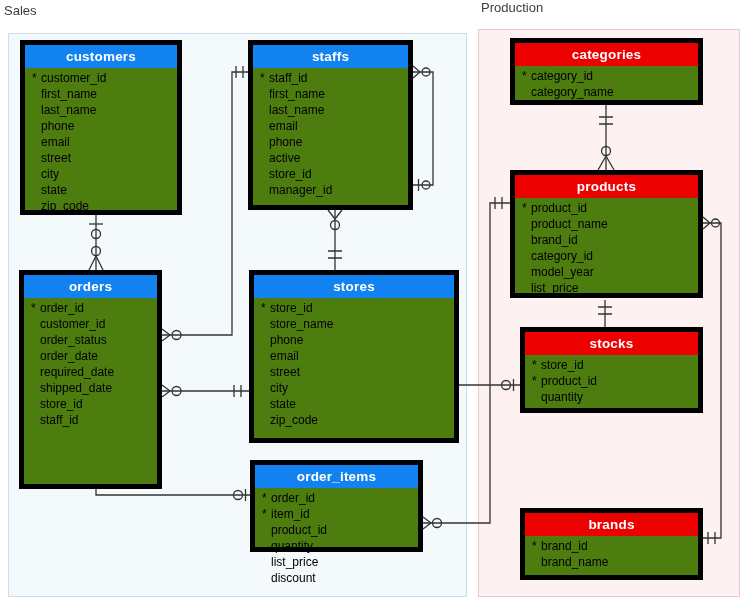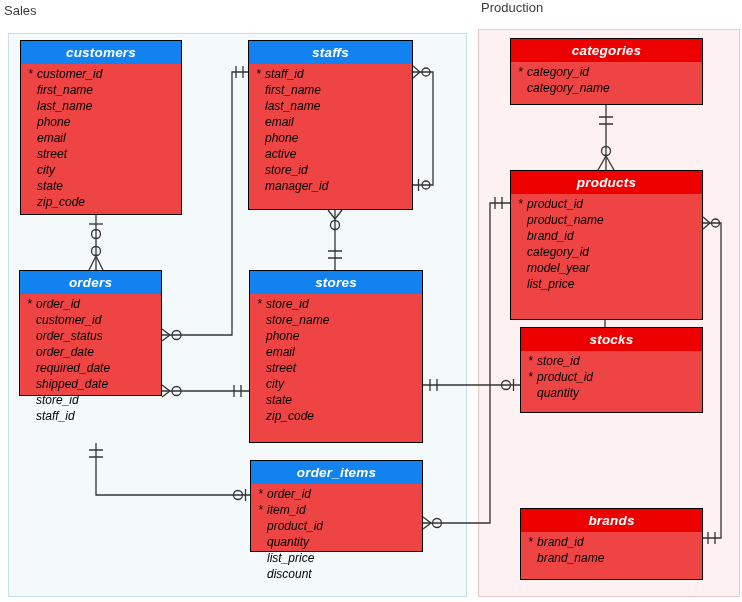--- a/index.html
+++ b/index.html
@@ -11,23 +11,22 @@
   .canvas{position:absolute;inset:0;width:742px;height:602px;border-radius:13px;}
   .group{position:absolute;border:1px solid;z-index:0;}
   .group.sales{left:8px;top:33px;width:457px;height:562px;background:#f4f9fc;border-color:#c7dff0;}
   .group.production{left:478px;top:29px;width:260px;height:566px;background:#fdf1f1;border-color:#f2c6c6;}
   .group-label{position:absolute;z-index:0;font-size:13px;color:#3c3c3c;}
   .group-label.sales{left:4px;top:3px;}
   .group-label.production{left:481px;top:0px;}
   .overlay{position:absolute;left:0;top:0;z-index:1;pointer-events:none;}
   .overlay path,.overlay circle{stroke:#333;fill:none;stroke-width:1.3px;}
   .table{
-    position:absolute;z-index:2;background:#ef4444;border:1px solid #000000;
+    position:absolute;z-index:2;background:#4d7c0f;border:5px solid #000000;
     box-sizing:border-box;
-    font-style:italic;
   }
   .th{
     height:23px;line-height:23px;text-align:center;color:#ffffff;
     font-weight:bold;font-size:13.5px;letter-spacing:0.2px;
   }
   .th.blue{background:#1182f0;}
   .th.red{background:#ec0000;}
   .rows{padding-top:2px;}
   .row{height:16px;line-height:16px;font-size:12px;color:#000;white-space:nowrap;padding-left:7px;}
   .pk{display:inline-block;width:9px;text-align:left;}
@@ -135,35 +134,35 @@
       <div class="row"><span class="pk"></span><span class="cn">first_name</span></div>
       <div class="row"><span class="pk"></span><span class="cn">last_name</span></div>
       <div class="row"><span class="pk"></span><span class="cn">email</span></div>
       <div class="row"><span class="pk"></span><span class="cn">phone</span></div>
       <div class="row"><span class="pk"></span><span class="cn">active</span></div>
       <div class="row"><span class="pk"></span><span class="cn">store_id</span></div>
       <div class="row"><span class="pk"></span><span class="cn">manager_id</span></div>
     </div>
   </div>
 
-  <div class="table" style="left:19px;top:270px;width:143px;height:126px;">
+  <div class="table" style="left:19px;top:270px;width:143px;height:219px;">
     <div class="th blue">orders</div>
     <div class="rows">
       <div class="row"><span class="pk">*</span><span class="cn">order_id</span></div>
       <div class="row"><span class="pk"></span><span class="cn">customer_id</span></div>
       <div class="row"><span class="pk"></span><span class="cn">order_status</span></div>
       <div class="row"><span class="pk"></span><span class="cn">order_date</span></div>
       <div class="row"><span class="pk"></span><span class="cn">required_date</span></div>
       <div class="row"><span class="pk"></span><span class="cn">shipped_date</span></div>
       <div class="row"><span class="pk"></span><span class="cn">store_id</span></div>
       <div class="row"><span class="pk"></span><span class="cn">staff_id</span></div>
     </div>
   </div>
 
-  <div class="table" style="left:249px;top:270px;width:174px;height:173px;">
+  <div class="table" style="left:249px;top:270px;width:210px;height:173px;">
     <div class="th blue">stores</div>
     <div class="rows">
       <div class="row"><span class="pk">*</span><span class="cn">store_id</span></div>
       <div class="row"><span class="pk"></span><span class="cn">store_name</span></div>
       <div class="row"><span class="pk"></span><span class="cn">phone</span></div>
       <div class="row"><span class="pk"></span><span class="cn">email</span></div>
       <div class="row"><span class="pk"></span><span class="cn">street</span></div>
       <div class="row"><span class="pk"></span><span class="cn">city</span></div>
       <div class="row"><span class="pk"></span><span class="cn">state</span></div>
       <div class="row"><span class="pk"></span><span class="cn">zip_code</span></div>
@@ -183,21 +182,21 @@
   </div>
 
   <div class="table" style="left:510px;top:38px;width:193px;height:67px;">
     <div class="th red">categories</div>
     <div class="rows">
       <div class="row"><span class="pk">*</span><span class="cn">category_id</span></div>
       <div class="row"><span class="pk"></span><span class="cn">category_name</span></div>
     </div>
   </div>
 
-  <div class="table" style="left:510px;top:170px;width:193px;height:150px;">
+  <div class="table" style="left:510px;top:170px;width:193px;height:128px;">
     <div class="th red">products</div>
     <div class="rows">
       <div class="row"><span class="pk">*</span><span class="cn">product_id</span></div>
       <div class="row"><span class="pk"></span><span class="cn">product_name</span></div>
       <div class="row"><span class="pk"></span><span class="cn">brand_id</span></div>
       <div class="row"><span class="pk"></span><span class="cn">category_id</span></div>
       <div class="row"><span class="pk"></span><span class="cn">model_year</span></div>
       <div class="row"><span class="pk"></span><span class="cn">list_price</span></div>
     </div>
   </div>

